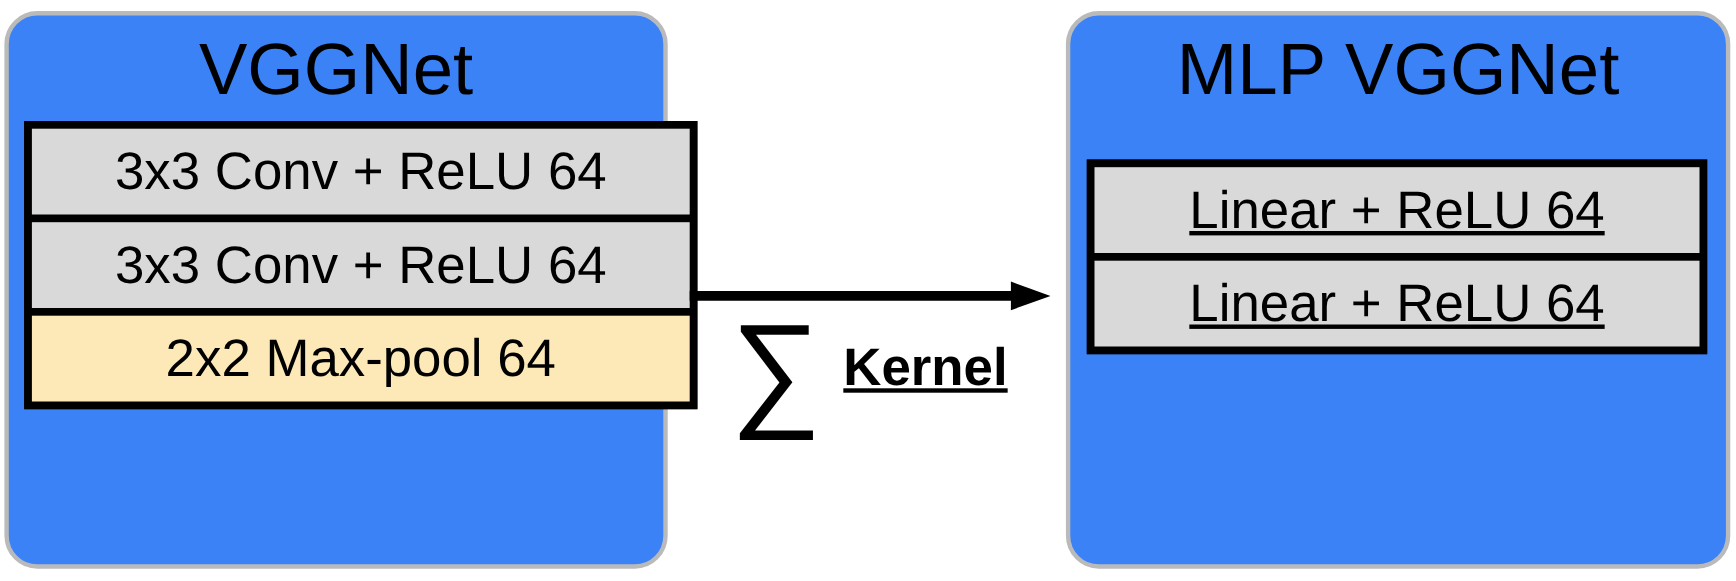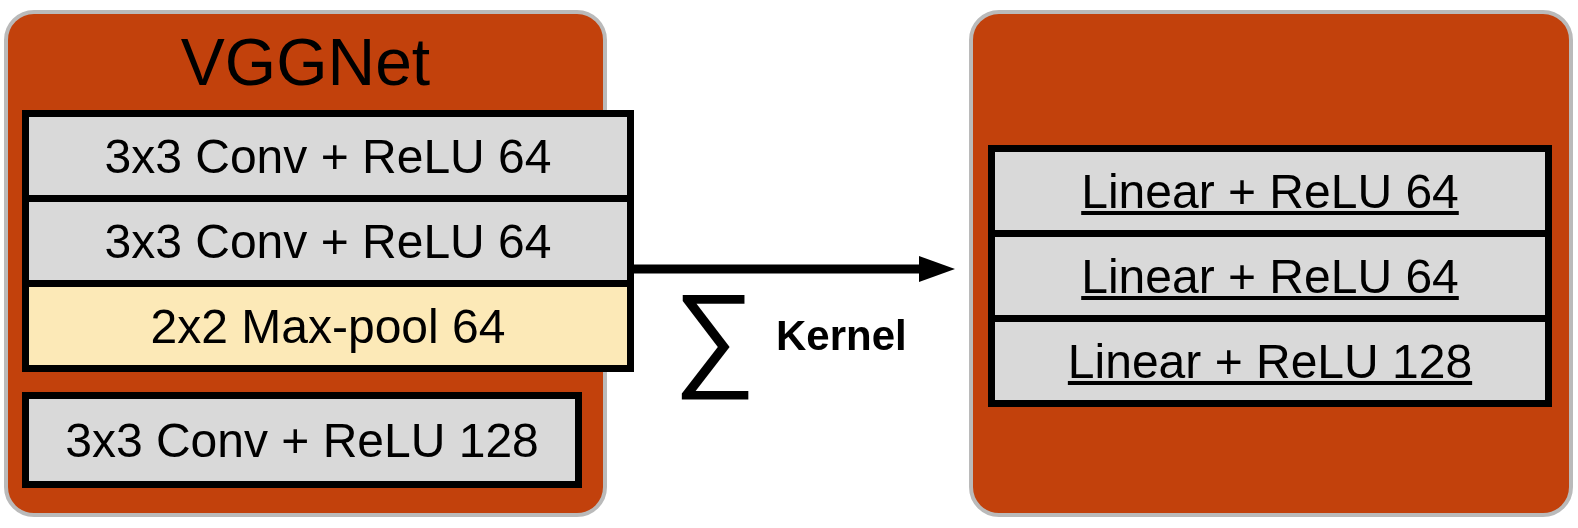--- a/index.html
+++ b/index.html
@@ -15,21 +15,21 @@
     height: 528px;
     background: #ffffff;
     overflow: hidden;
   }
 
   
   .panel {
     position: absolute;
     top: 10px;
     height: 507px;
-    background: #c2410c;
+    background: #3b82f6;
     border: 4px solid #bababa;
     border-radius: 30px;
     box-sizing: border-box;
   }
   .panel.left  { left: 4px;   width: 603px; }
   .panel.right { left: 969px; width: 604px; }
 
   .panel-title {
     padding-top: 14px;
     font-size: 66px;
@@ -81,25 +81,26 @@
     display: flex;
     align-items: center;
     gap: 20px;
   }
   .sigma {
     font-size: 116px;
     line-height: 0.82;
     font-weight: 400;
   }
   .kernel-label {
-    font-size: 42px;
+    font-size: 48px;
     font-weight: 600;
     line-height: 1.17;
     text-align: center;
     white-space: nowrap;
+    text-decoration: underline;
   }
 </style>
 </head>
 <body>
 
 <div class="canvas">
 
   <div class="panel left">
     <div class="panel-title">VGGNet</div>
 
@@ -108,48 +109,41 @@
         <span>3x3 Conv + ReLU 64</span>
       </div>
       <div class="layer conv">
         <span>3x3 Conv + ReLU 64</span>
       </div>
       <div class="layer pool">
         <span>2x2 Max-pool 64</span>
       </div>
     </div>
 
-    <div class="layer-stack stack-b">
-      <div class="layer conv">
-        <span>3x3 Conv + ReLU 128</span>
-      </div>
-    </div>
   </div>
 
   <div class="transform">
     <svg class="arrow-svg" width="330" height="30" viewBox="0 0 330 30" aria-hidden="true">
       <line x1="2" y1="15" x2="298" y2="15" stroke="#000000" stroke-width="9"></line>
       <polygon points="294,2 330,15 294,28" fill="#000000"></polygon>
     </svg>
     <div class="transform-row">
       <span class="sigma">∑</span>
       <div class="kernel-label">
         <div>Kernel</div>
       </div>
     </div>
   </div>
 
   <div class="panel right">
+    <div class="panel-title">MLP VGGNet</div>
 
     <div class="layer-stack stack-c">
       <div class="layer linear">
         <span>Linear + ReLU 64</span>
       </div>
       <div class="layer linear">
         <span>Linear + ReLU 64</span>
       </div>
-      <div class="layer linear">
-        <span>Linear + ReLU 128</span>
-      </div>
     </div>
   </div>
 
 </div>
 
 </body></html>

